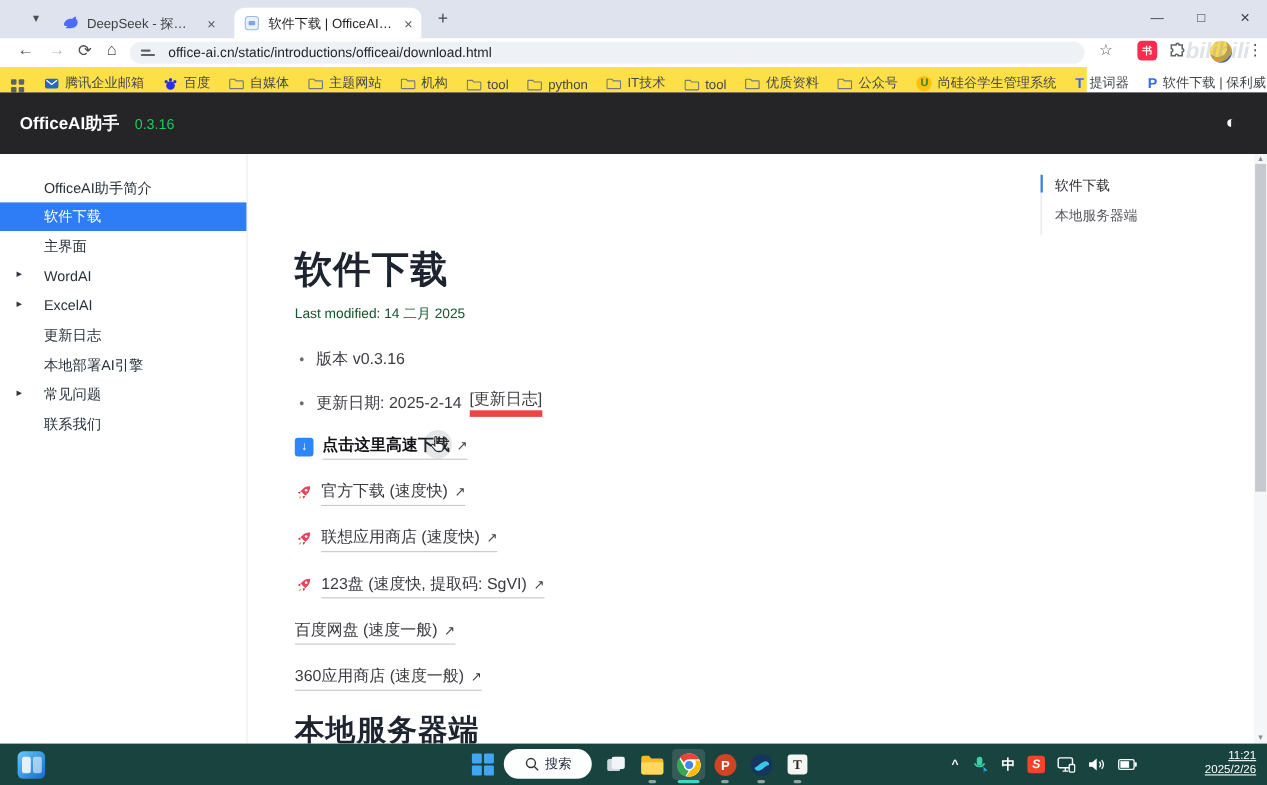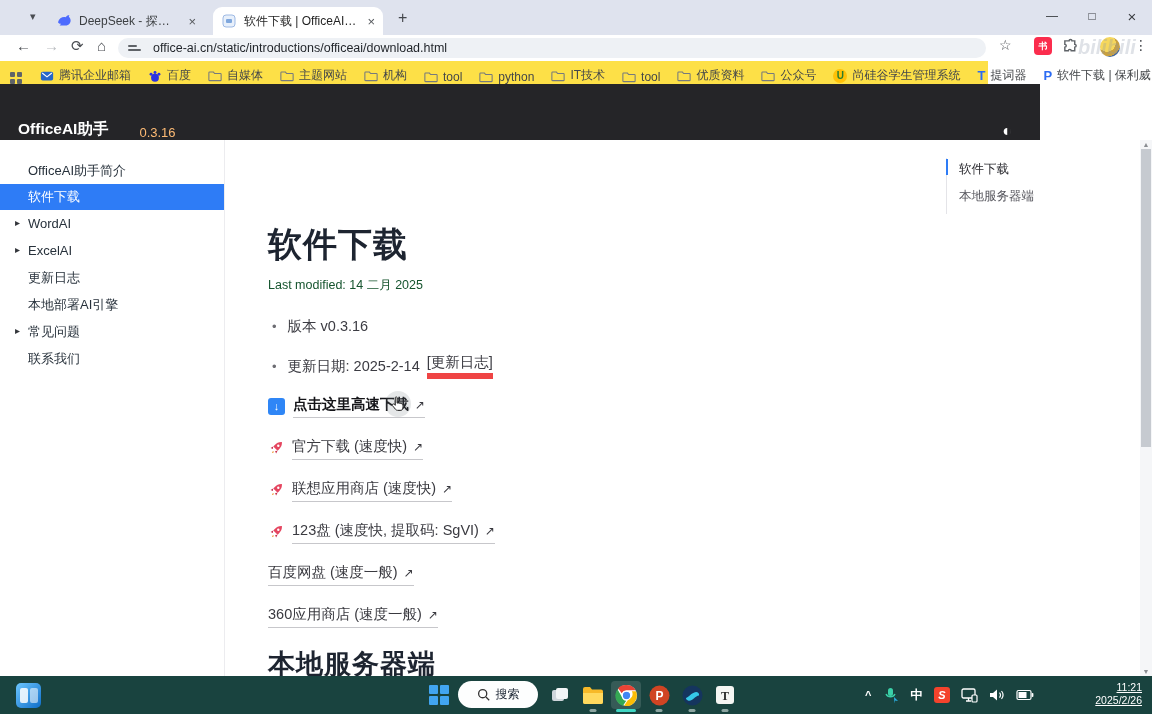--- a/index.html
+++ b/index.html
@@ -39,29 +39,29 @@
 
   
   .bookmarks { position:absolute; left:0; top:61px; width:988px; height:23px; background:#fde047; display:flex; align-items:flex-end; padding:0 10px; font-size:12px; color:#44474a; }
   .bm { display:flex; align-items:center; gap:5px; margin-right:17px; white-space:nowrap; cursor:pointer; }
   .apps-grid { width:12px; height:12px; display:grid; grid-template-columns:5px 5px; grid-template-rows:5px 5px; gap:2px; margin-right:6px; }
   .apps-grid i { background:#5f6368; border-radius:1px; }
   .bm-sep { width:1px; height:14px; background:#d4d7db; margin:0 10px 0 2px; }
   .letter-ic { font-weight:bold; font-size:13px; }
 
   
-  .siteheader { position:absolute; left:0; top:84px; width:1040px; height:56px; background:#252528; display:flex; align-items:flex-end; padding:0 18px; }
+  .siteheader { position:absolute; left:0; top:84px; width:1152px; height:56px; background:#252528; display:flex; align-items:center; padding:0 18px; }
   .brand { color:#fff; font-weight:bold; font-size:15.5px; }
-  .version { color:#fdba74; font-size:13px; margin-left:31px; }
+  .version { color:#22c55e; font-size:13px; margin-left:14px; }
   .theme-toggle { margin-left:auto; color:#fff; font-size:16px; margin-right:10px; cursor:pointer; }
 
   
   .doc { position:absolute; left:0; top:140px; width:1152px; height:536px; background:#fff; overflow:hidden; }
   .sidebar { position:absolute; left:0; top:0; width:225px; height:536px; border-right:1px solid #ececef; padding-top:17px; }
-  .side-item { height:27px; display:flex; align-items:center; padding-left:28px; font-size:13px; color:#27313b; position:relative; cursor:pointer; }
+  .side-item { height:27px; display:flex; align-items:center; padding-left:40px; font-size:13px; color:#27313b; position:relative; cursor:pointer; }
   .side-item .tri { position:absolute; left:15px; top:7px; font-size:10px; color:#33363b; }
   .side-item.active { background:#2e7cf6; color:#fff; height:26px; }
 
   .page-title { left:268px; top:82px; font-size:34px; font-weight:bold; color:#1d2430; letter-spacing:1px; }
   .lastmod { left:268px; top:137px; font-size:12.5px; color:#14532d; }
   .bullet-row { left:272px; font-size:14.5px; color:#3c3c43; display:flex; align-items:center; gap:11px; }
   .bullet-dot { color:#6d6d73; font-size:13px; }
   .inline-link { border-bottom:6px solid #ef4444; padding-bottom:1px; cursor:pointer; }
 
   .dl-row { left:268px; font-size:14.5px; color:#3a3a40; display:flex; align-items:center; gap:8px; height:22px; }
@@ -263,20 +263,23 @@
 <div class="doc">
 
   <div class="sidebar">
     <div class="side-item">
         <span>OfficeAI助手简介</span>
       </div>
     <div class="side-item active">
         <span>软件下载</span>
       </div>
     <div class="side-item">
+        <span>主界面</span>
+      </div>
+    <div class="side-item">
         <span class="tri">▸</span>
         <span>WordAI</span>
       </div>
     <div class="side-item">
         <span class="tri">▸</span>
         <span>ExcelAI</span>
       </div>
     <div class="side-item">
         <span>更新日志</span>
       </div>

